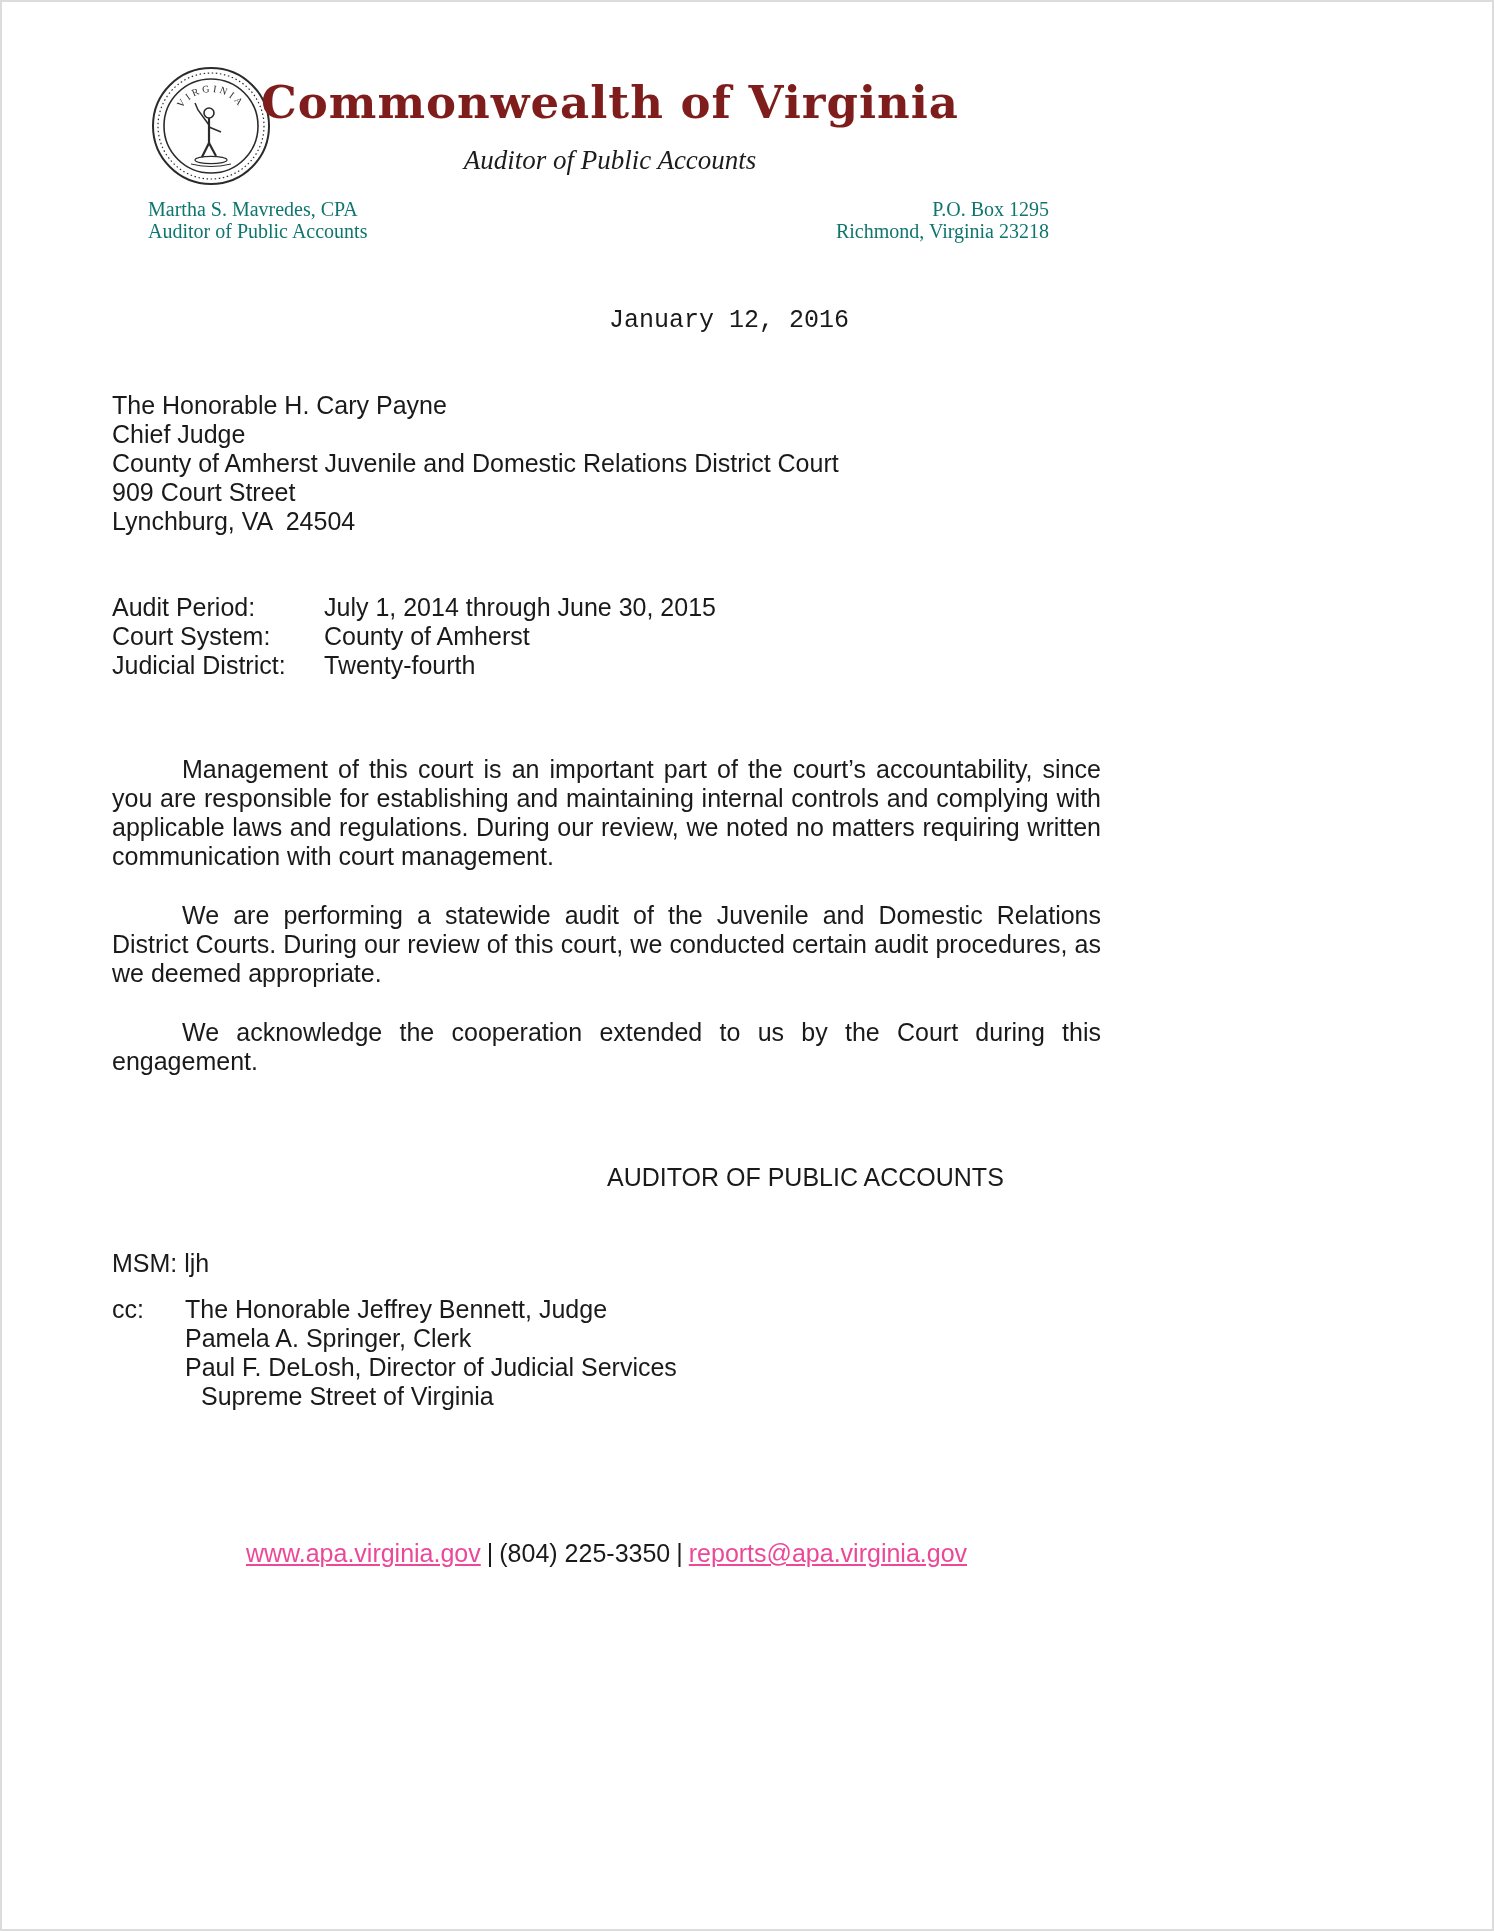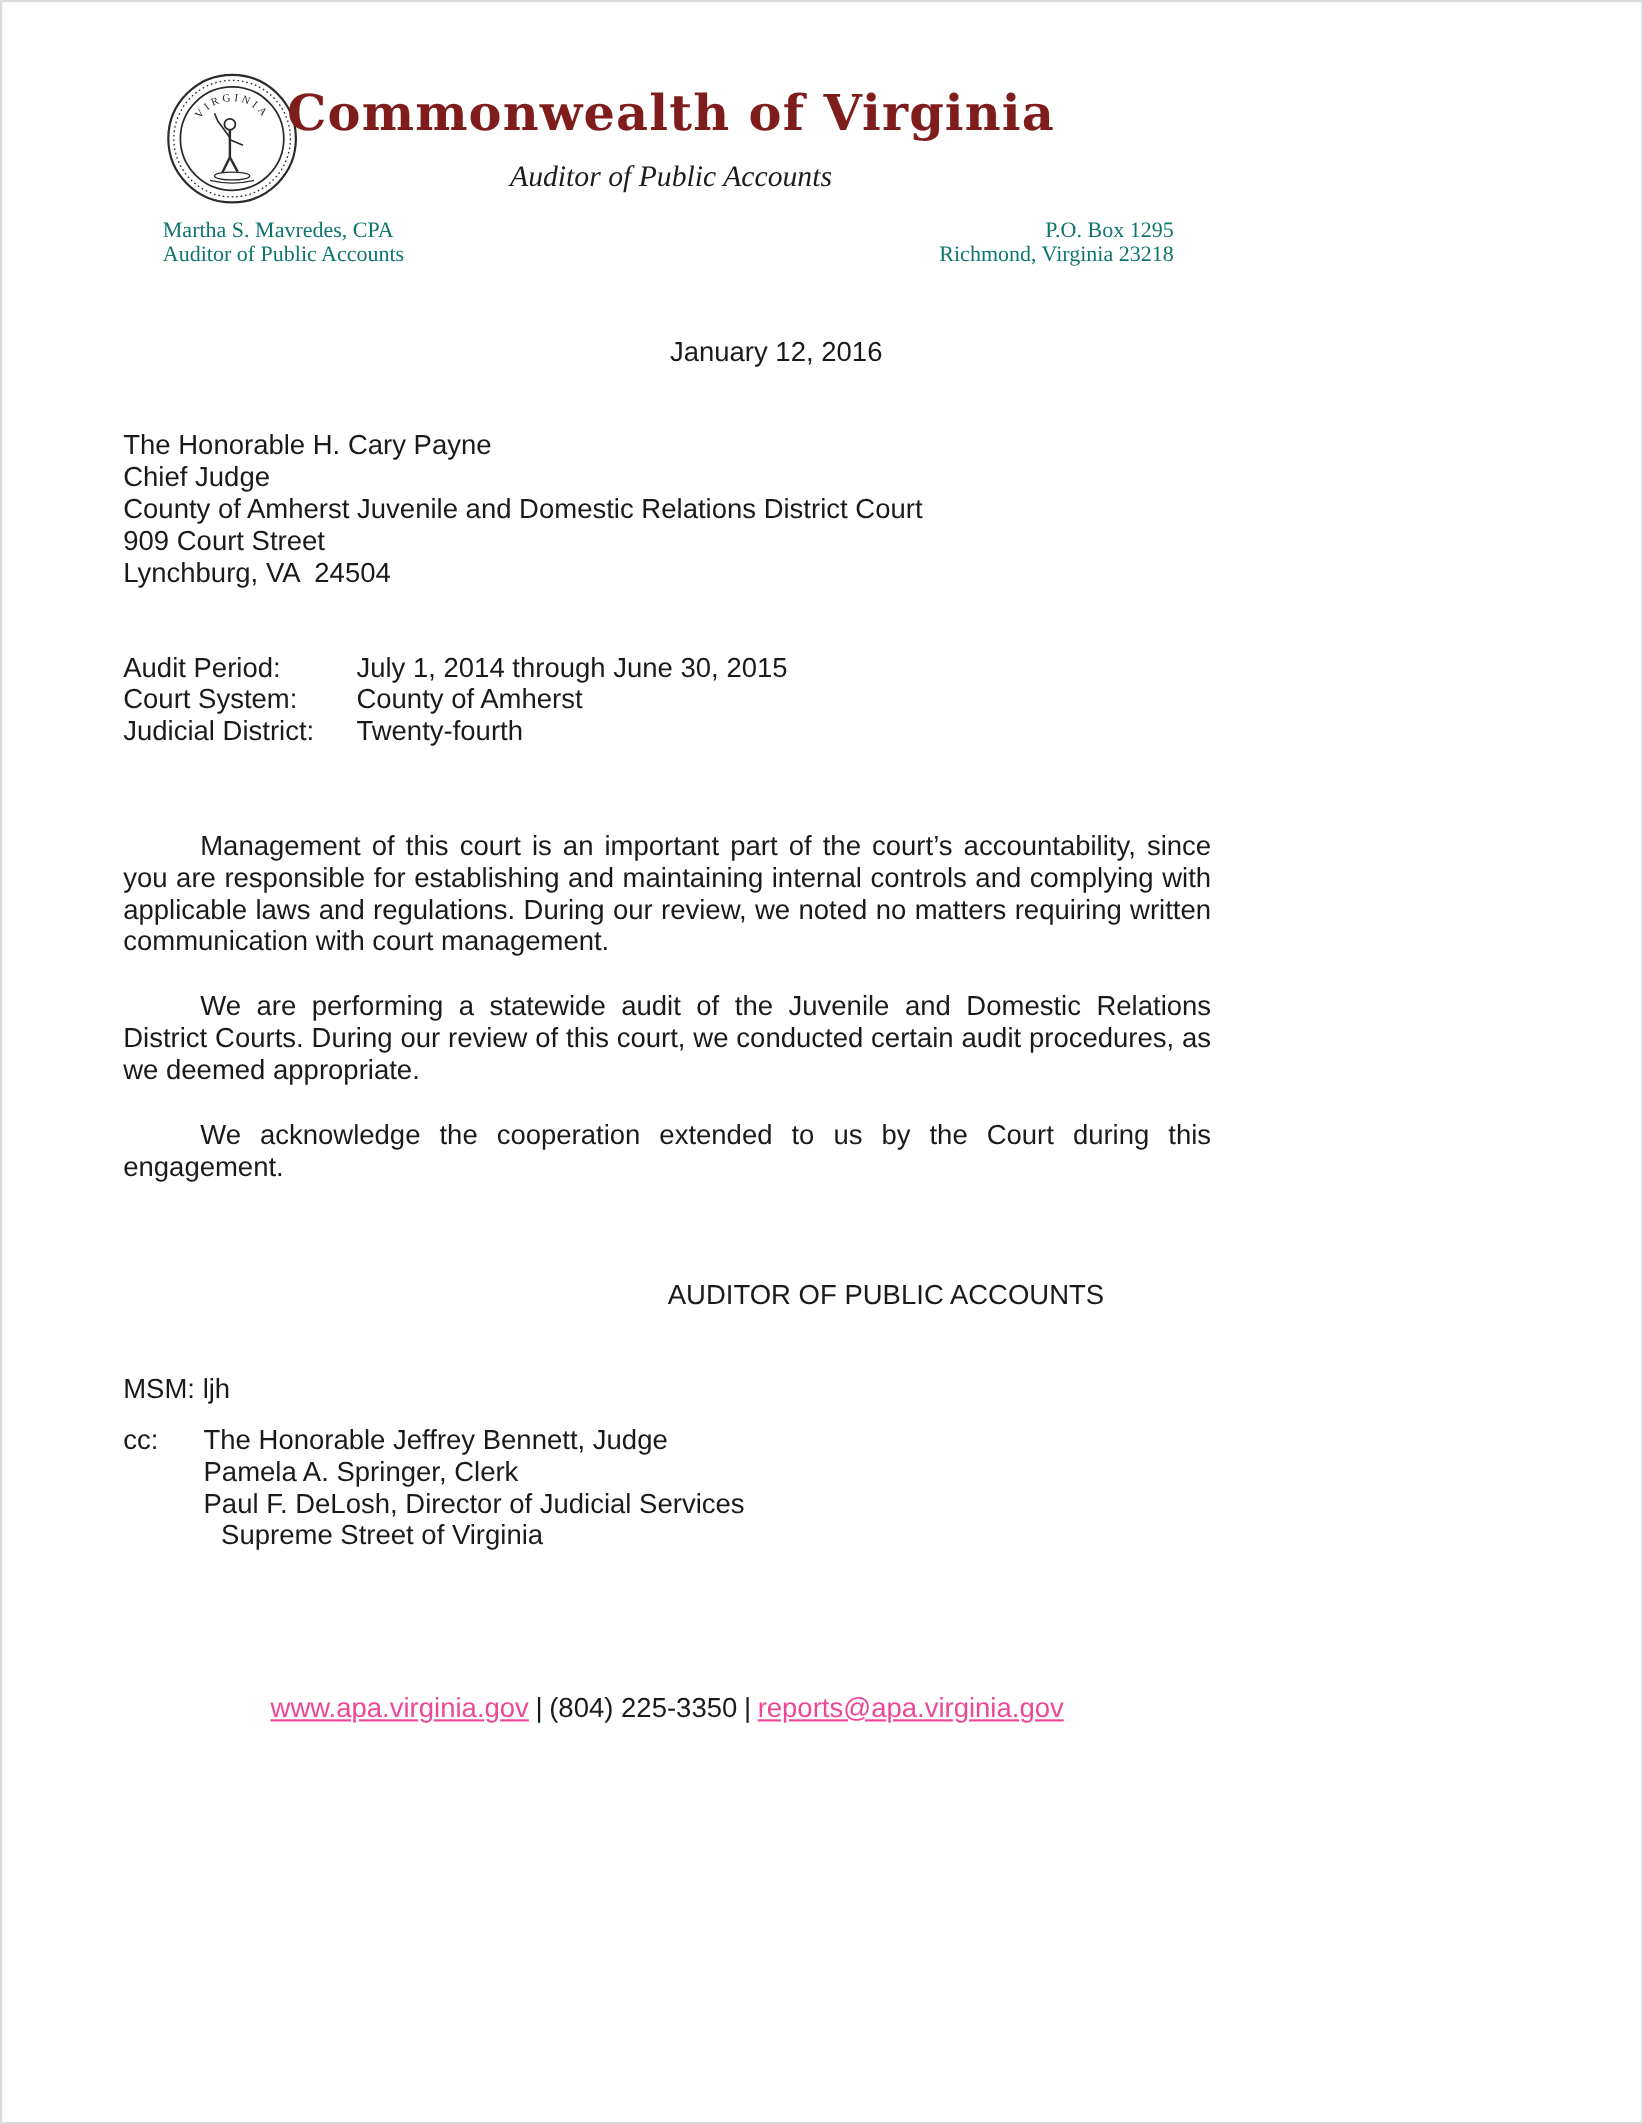--- a/index.html
+++ b/index.html
@@ -37,29 +37,29 @@
   }
   .contact {
     position:absolute;
     top:196px;
     font-family:"Liberation Serif", serif;
     font-size:20px;
     line-height:22px;
     color:#0f766e;
   }
   .contact-left  { left:146px; }
-  .contact-right { right:425px; text-align:right; }
+  .contact-right { right:443px; text-align:right; }
 
   
   .content {
     padding:0 391px 0 110px;
     font-size:25px;
     line-height:29px;
   }
-  .date { margin-top:44px; padding-left:497px; }
+  .date { margin-top:44px; padding-left:497px;font-family:Liberation Mono, monospace; }
   .recipient { margin-top:56px; }
   .recipient div { white-space:pre-wrap; }
   .audit-info { margin-top:57px; }
   .audit-row { display:flex; }
   .audit-label { width:212px; flex:none; }
   .body-section { margin-top:75px; }
   .body-para { text-align:justify; text-indent:70px; }
   .body-para + .body-para { margin-top:30px; }
   .signature { margin-top:87px; padding-left:495px; }
   .reference { margin-top:57px; }

